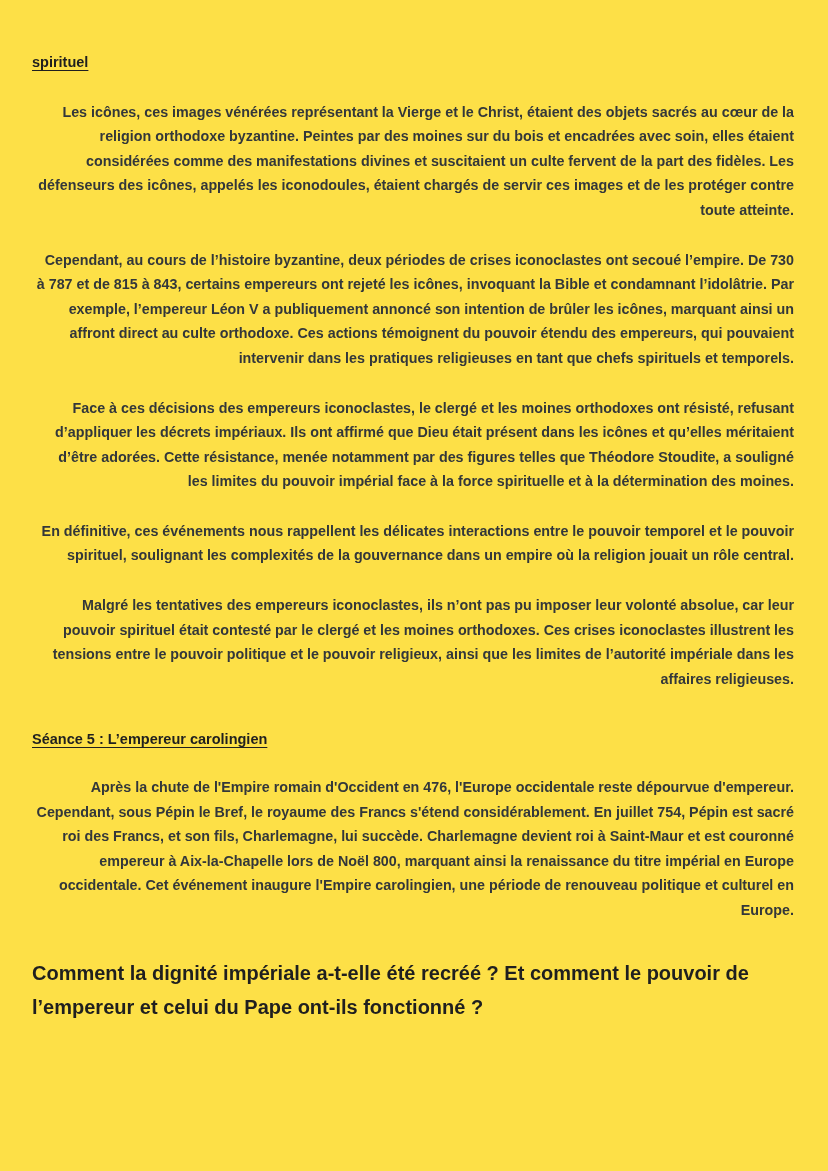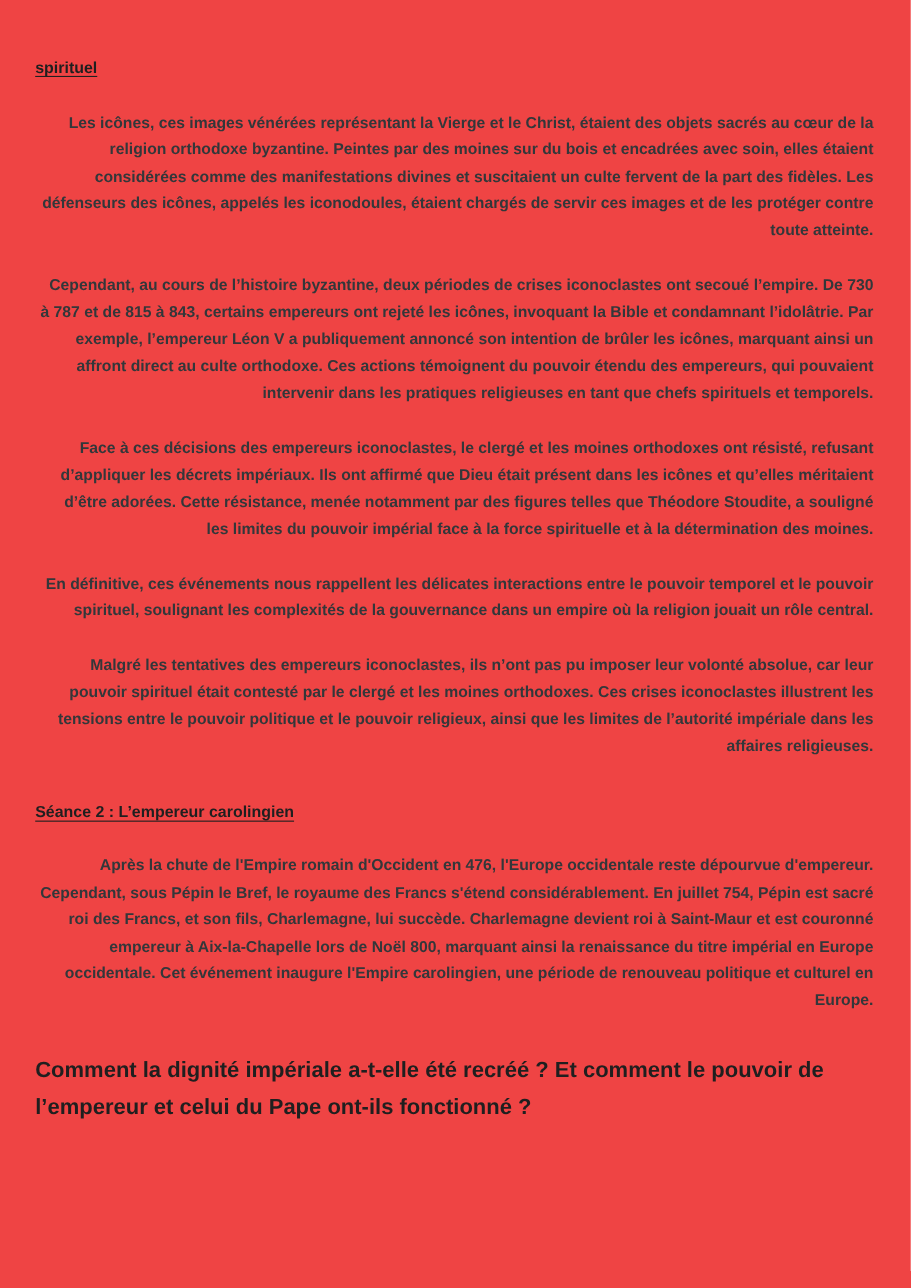--- a/index.html
+++ b/index.html
@@ -12,21 +12,21 @@
     min-height: 1171px;
     font-family: "Liberation Sans", sans-serif;
     color: #2b2b2b;
     -webkit-font-smoothing: antialiased;
   }
   .page {
     width: 828px;
     min-height: 1171px;
     box-sizing: border-box;
     padding: 52px 34px 40px 32px;
-    background: #ef4444;
+    background: #fde047;
   }
   .doc-body {
     max-width: 768px;
   }
   .heading-underline {
     font-size: 14.5px;
     font-weight: 700;
     color: #1f1f1f;
     text-decoration: underline;
     text-underline-offset: 3px;
@@ -67,20 +67,20 @@
     <p class="para">Les icônes, ces images vénérées représentant la Vierge et le Christ, étaient des objets sacrés au cœur de la religion orthodoxe byzantine. Peintes par des moines sur du bois et encadrées avec soin, elles étaient considérées comme des manifestations divines et suscitaient un culte fervent de la part des fidèles. Les défenseurs des icônes, appelés les iconodoules, étaient chargés de servir ces images et de les protéger contre toute atteinte.</p>
 
     <p class="para">Cependant, au cours de l’histoire byzantine, deux périodes de crises iconoclastes ont secoué l’empire. De 730 à 787 et de 815 à 843, certains empereurs ont rejeté les icônes, invoquant la Bible et condamnant l’idolâtrie. Par exemple, l’empereur Léon V a publiquement annoncé son intention de brûler les icônes, marquant ainsi un affront direct au culte orthodoxe. Ces actions témoignent du pouvoir étendu des empereurs, qui pouvaient intervenir dans les pratiques religieuses en tant que chefs spirituels et temporels.</p>
 
     <p class="para">Face à ces décisions des empereurs iconoclastes, le clergé et les moines orthodoxes ont résisté, refusant d’appliquer les décrets impériaux. Ils ont affirmé que Dieu était présent dans les icônes et qu’elles méritaient d’être adorées. Cette résistance, menée notamment par des figures telles que Théodore Stoudite, a souligné les limites du pouvoir impérial face à la force spirituelle et à la détermination des moines.</p>
 
     <p class="para">En définitive, ces événements nous rappellent les délicates interactions entre le pouvoir temporel et le pouvoir spirituel, soulignant les complexités de la gouvernance dans un empire où la religion jouait un rôle central.</p>
 
     <p class="para">Malgré les tentatives des empereurs iconoclastes, ils n’ont pas pu imposer leur volonté absolue, car leur pouvoir spirituel était contesté par le clergé et les moines orthodoxes. Ces crises iconoclastes illustrent les tensions entre le pouvoir politique et le pouvoir religieux, ainsi que les limites de l’autorité impériale dans les affaires religieuses.</p>
 
-    <h2 class="heading-underline spaced-top">Séance 2 : L’empereur carolingien</h2>
+    <h2 class="heading-underline spaced-top">Séance 5 : L’empereur carolingien</h2>
 
     <p class="para">Après la chute de l'Empire romain d'Occident en 476, l'Europe occidentale reste dépourvue d'empereur. Cependant, sous Pépin le Bref, le royaume des Francs s'étend considérablement. En juillet 754, Pépin est sacré roi des Francs, et son fils, Charlemagne, lui succède. Charlemagne devient roi à Saint-Maur et est couronné empereur à Aix-la-Chapelle lors de Noël 800, marquant ainsi la renaissance du titre impérial en Europe occidentale. Cet événement inaugure l'Empire carolingien, une période de renouveau politique et culturel en Europe.</p>
 
     <p class="question">Comment la dignité impériale a-t-elle été recréé ? Et comment le pouvoir de l’empereur et celui du Pape ont-ils fonctionné ?</p>
 
   </div>
 </div>
 
 </body></html>

